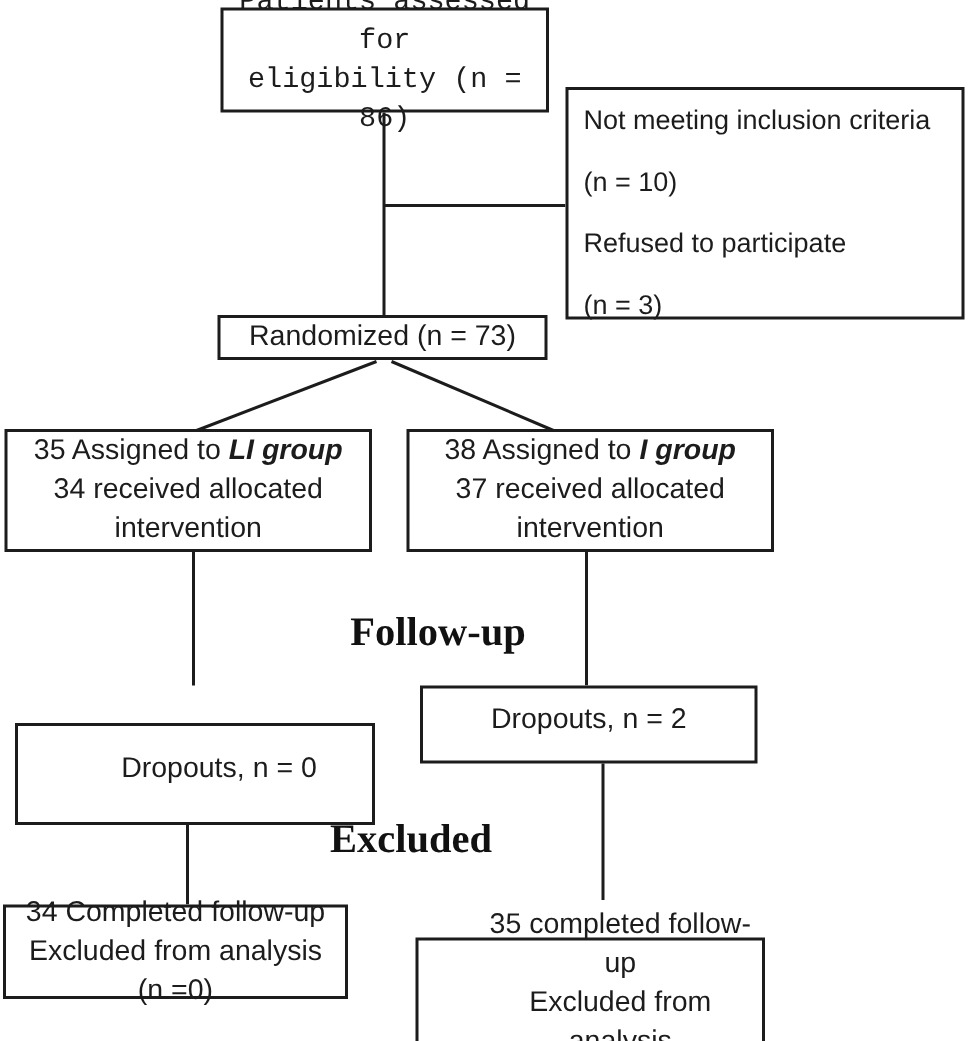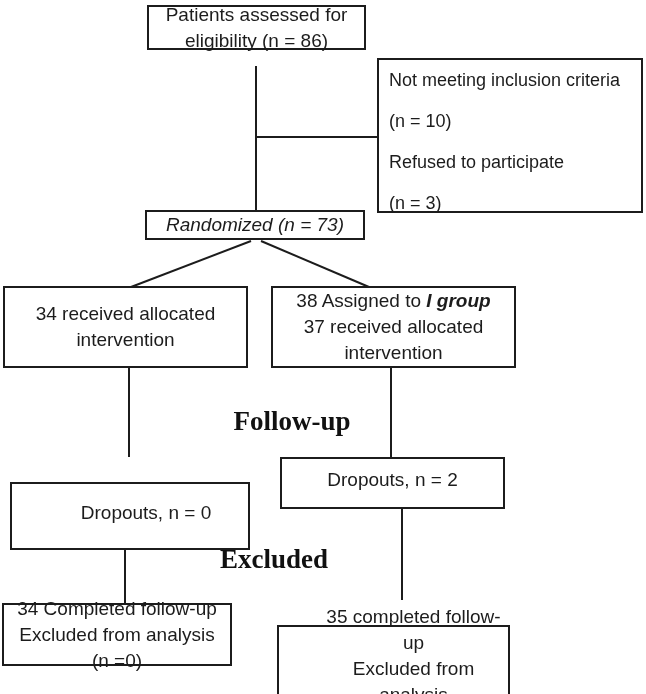--- a/index.html
+++ b/index.html
@@ -55,23 +55,23 @@
   }
   .vline { width: 2px; }
   .hline { height: 2px; }
   #connector-svg {
     position: absolute;
     left: 0;
     top: 0;
     pointer-events: none;
   }
   
-  #top-box        { left: 147px; top: 5px;   width: 219px; height: 45px; }
+  #top-box        { left: 147px; top: 5px;   width: 219px; height: 70px; font-family: Liberation Mono, monospace; }
   #exclusion-box  { left: 377px; top: 58px;  width: 266px; height: 155px; gap: 16px; }
-  #randomized-box { left: 145px; top: 210px; width: 220px; height: 30px; font-style: italic; }
+  #randomized-box { left: 145px; top: 210px; width: 220px; height: 30px; }
   #li-box         { left: 3px;   top: 286px; width: 245px; height: 82px; }
   #i-box          { left: 271px; top: 286px; width: 245px; height: 82px; align-items: center; }
   #dropout-left   { left: 10px;  top: 482px; width: 240px; height: 68px; padding-bottom: 6px; padding-left: 32px; }
   #dropout-right  { left: 280px; top: 457px; width: 225px; height: 52px; padding-bottom: 6px; }
   #final-left     { left: 2px;   top: 603px; width: 230px; height: 63px; }
   #final-right    { left: 277px; top: 625px; width: 233px; height: 87px; padding-left: 40px; }
   #followup-label { left: 212px; top: 406px; width: 160px; }
   #analysis-label { left: 194px; top: 544px; width: 160px; }
   
   #trunk-line          { left: 255px; top: 66px;  height: 144px; }
@@ -108,20 +108,21 @@
     <div>(n = 10)</div>
     <div>Refused to participate</div>
     <div>(n = 3)</div>
   </div>
 
   <div class="box" id="randomized-box">
     <div>Randomized (n = 73)</div>
   </div>
 
   <div class="box" id="li-box">
+    <div><span>35 Assigned to </span><span class="group-name">LI group</span></div>
     <div>34 received allocated</div>
     <div>intervention</div>
   </div>
 
   <div class="box" id="i-box">
     <div><span>38 Assigned to </span><span class="group-name">I group</span></div>
     <div>37 received allocated</div>
     <div>intervention</div>
   </div>
 

